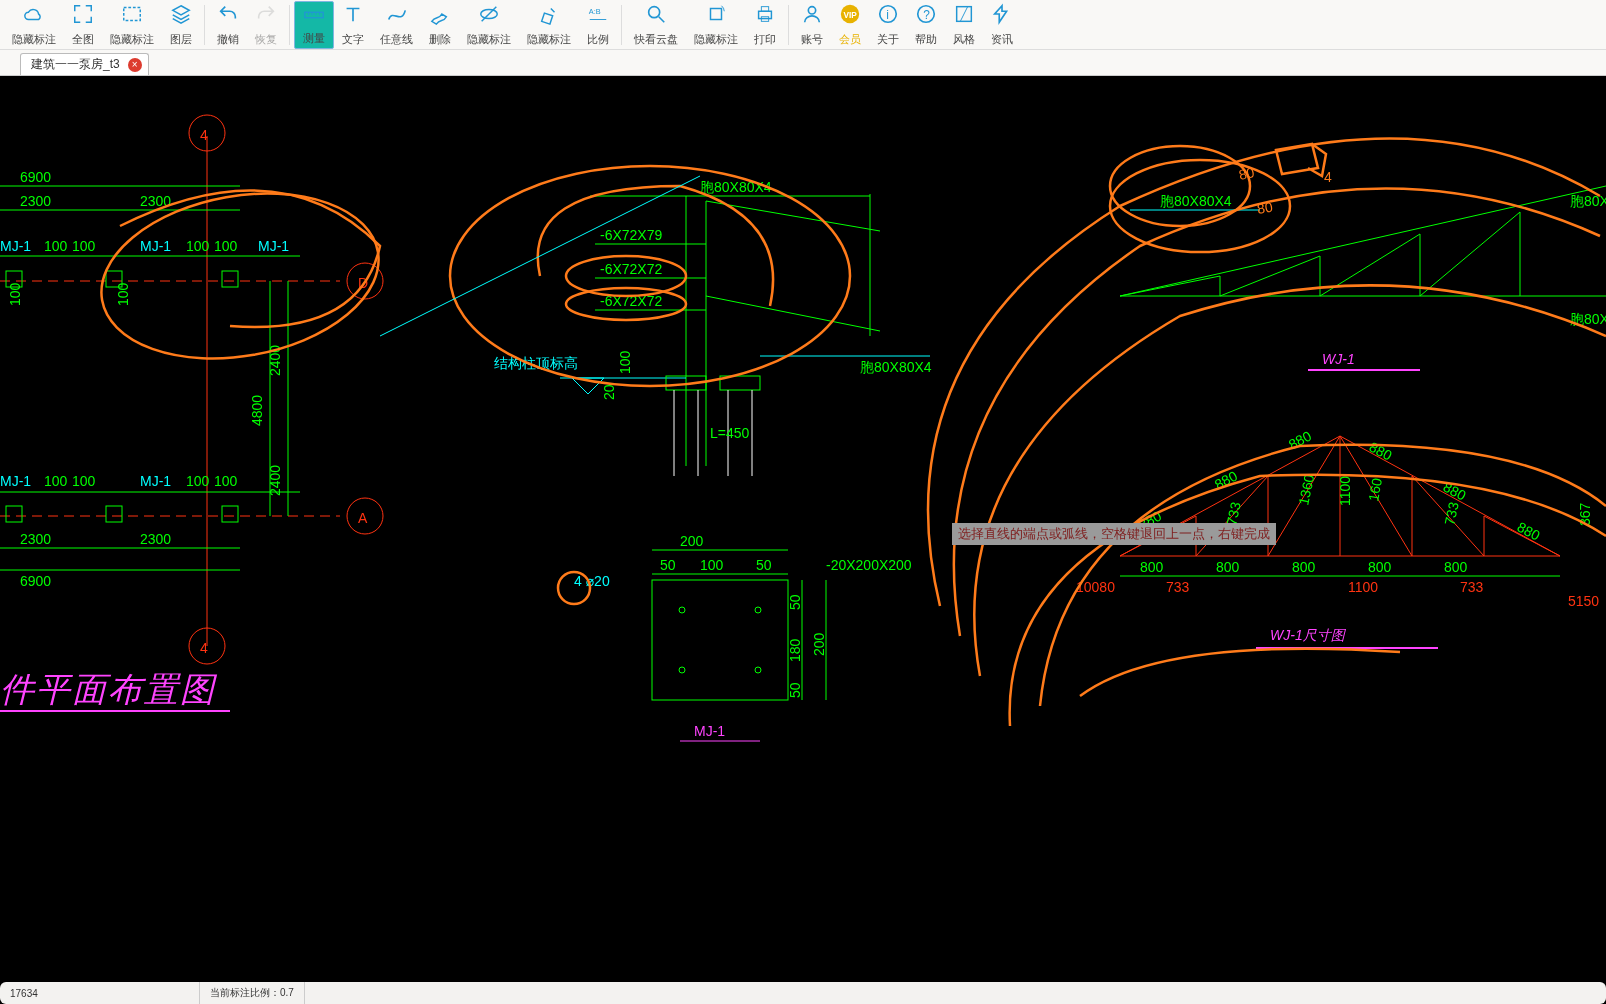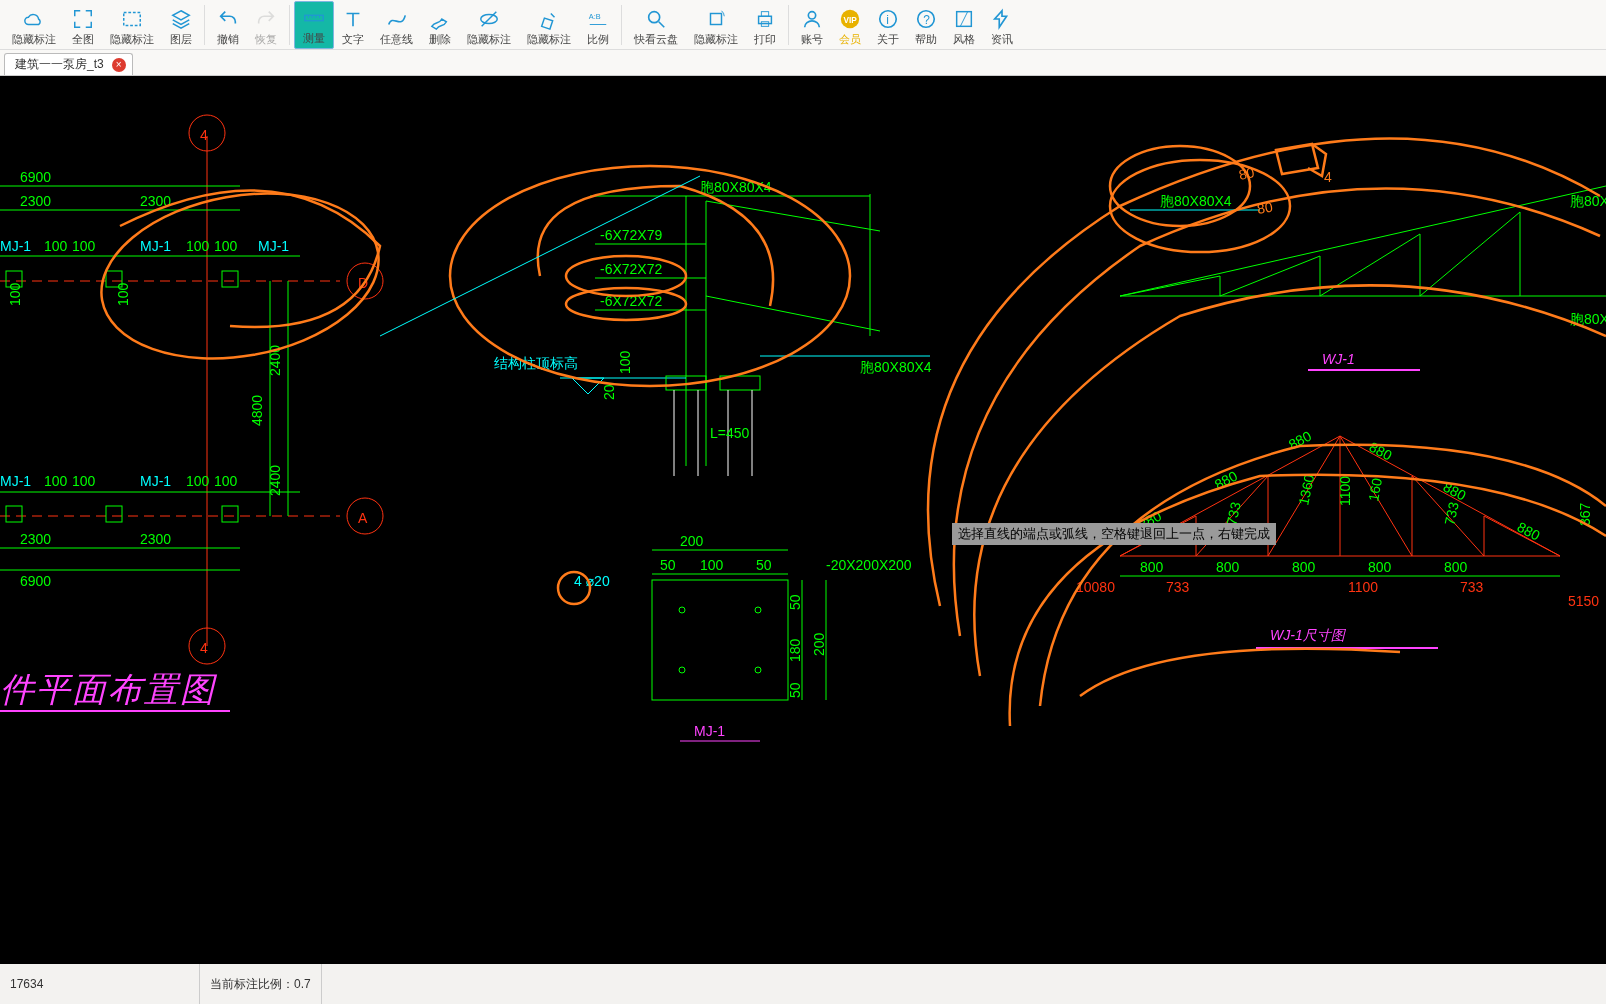--- a/index.html
+++ b/index.html
@@ -1,47 +1,47 @@
 <!DOCTYPE html>
 <html><head>
 <meta charset="utf-8">
 <style>
   * { margin: 0; padding: 0; box-sizing: border-box; font-family: "Microsoft YaHei", Arial, sans-serif; }
   body { width: 1606px; height: 1004px; background: #000; overflow: hidden; }
   
   .toolbar { background: #f9f8f6; height: 50px; display: flex; align-items: center; padding: 0 4px; border-bottom: 1px solid #ddd; }
-  .tool-btn { display: flex; flex-direction: column; align-items: center; justify-content: flex-end; height: 48px; padding: 2px 8px; cursor: pointer; font-size: 11px; color: #444; }
+  .tool-btn { display: flex; flex-direction: column; align-items: center; justify-content: space-between; height: 48px; padding: 2px 8px; cursor: pointer; font-size: 11px; color: #444; }
   .tool-btn.active { border: 1px solid #7fb6e1; background: #14b8a6; border-radius: 2px; }
   .tool-btn .ico { width: 22px; height: 22px; display: flex; align-items: center; justify-content: center; margin-bottom: 2px; }
   .tool-btn.warn .lbl, .tool-btn.warn .ico svg { color: #e8b200; fill: #e8b200; }
   .sep { width: 1px; height: 40px; background: #ddd; margin: 0 4px; }
   
   .tabbar { background: #f9f8f6; height: 26px; border-bottom: 1px solid #ccc; display: flex; align-items: flex-end; }
-  .tab { background: #fff; border: 1px solid #bbb; border-bottom: none; height: 22px; font-size: 12px; color: #333; padding: 0 6px 0 10px; display: flex; align-items: center; border-top-left-radius: 3px; border-top-right-radius: 3px; margin-left: 4px; }
+  .tab { background: #fff; border: 1px solid #bbb; border-bottom: none; height: 22px; font-size: 12px; color: #333; padding: 0 6px 0 10px; display: flex; align-items: center; border-top-left-radius: 3px; border-top-right-radius: 3px; margin-left: 20px; }
   .tab .close { width: 14px; height: 14px; border-radius: 50%; background: #dd3b2f; margin-left: 8px; display: flex; align-items: center; justify-content: center; color:#fff; font-size:10px; line-height:10px; }
   
   .canvas { position: relative; width: 1606px; height: 900px; background: #000; overflow: hidden; }
   .canvas svg { position: absolute; top: 0; left: 0; }
   .green { stroke: #00ff00; fill: none; }
   .red { stroke: #ff3311; fill: none; }
   .cyan { stroke: #00ffff; fill: none; }
   .white { stroke: #ffffff; fill: none; }
   .magenta { stroke: #ff44ff; fill: none; }
   .orange { stroke: #ff7b1a; fill: none; stroke-width: 2.5; }
   .txtg { fill: #00ff00; font-size: 14px; font-family: Arial; }
   .txtc { fill: #00ffff; font-size: 14px; font-family: Arial; }
   .txtm { fill: #ff44ff; font-size: 14px; font-family: Arial; }
   .txtr { fill: #ff3311; font-size: 14px; font-family: Arial; }
   .txto { fill: #ff7b1a; font-size: 14px; font-family: Arial; }
   .dash { stroke-dasharray: 10 6; }
   .bigm { fill: #ff44ff; font-size: 34px; letter-spacing: 2px; font-style: italic; }
   
-  .tooltip { position: absolute; background: #9a9a9a; color: #000000; font-size: 13px; padding: 2px 6px; white-space: nowrap; }
+  .tooltip { position: absolute; background: #9a9a9a; color: #7f1d1d; font-size: 13px; padding: 2px 6px; white-space: nowrap; }
   
-  .statusbar { position: absolute; bottom: 0; left: 0; right: 0; height: 40px; background: #f3f2f0; display: flex; align-items: center; font-size: 12px; color: #333; }
+  .statusbar { position: absolute; bottom: 0; left: 0; right: 0; height: 22px; background: #f3f2f0; display: flex; align-items: center; font-size: 10px; color: #333; border-radius: 6px; }
   .statusbar .cell { padding: 0 10px; border-right: 1px solid #ccc; height: 100%; display: flex; align-items: center; }
 </style>
 </head>
 <body>
 
 <div class="toolbar" id="toolbar">
     <div class="tool-btn">
       <span class="ico">
         <svg width="22" height="22" viewBox="0 0 24 24">
           <path fill="none" stroke="#2196d4" stroke-width="1.6" d="M6 18a4 4 0 010-8 6 6 0 0111 2 3.5 3.5 0 010 6H6z"></path>

